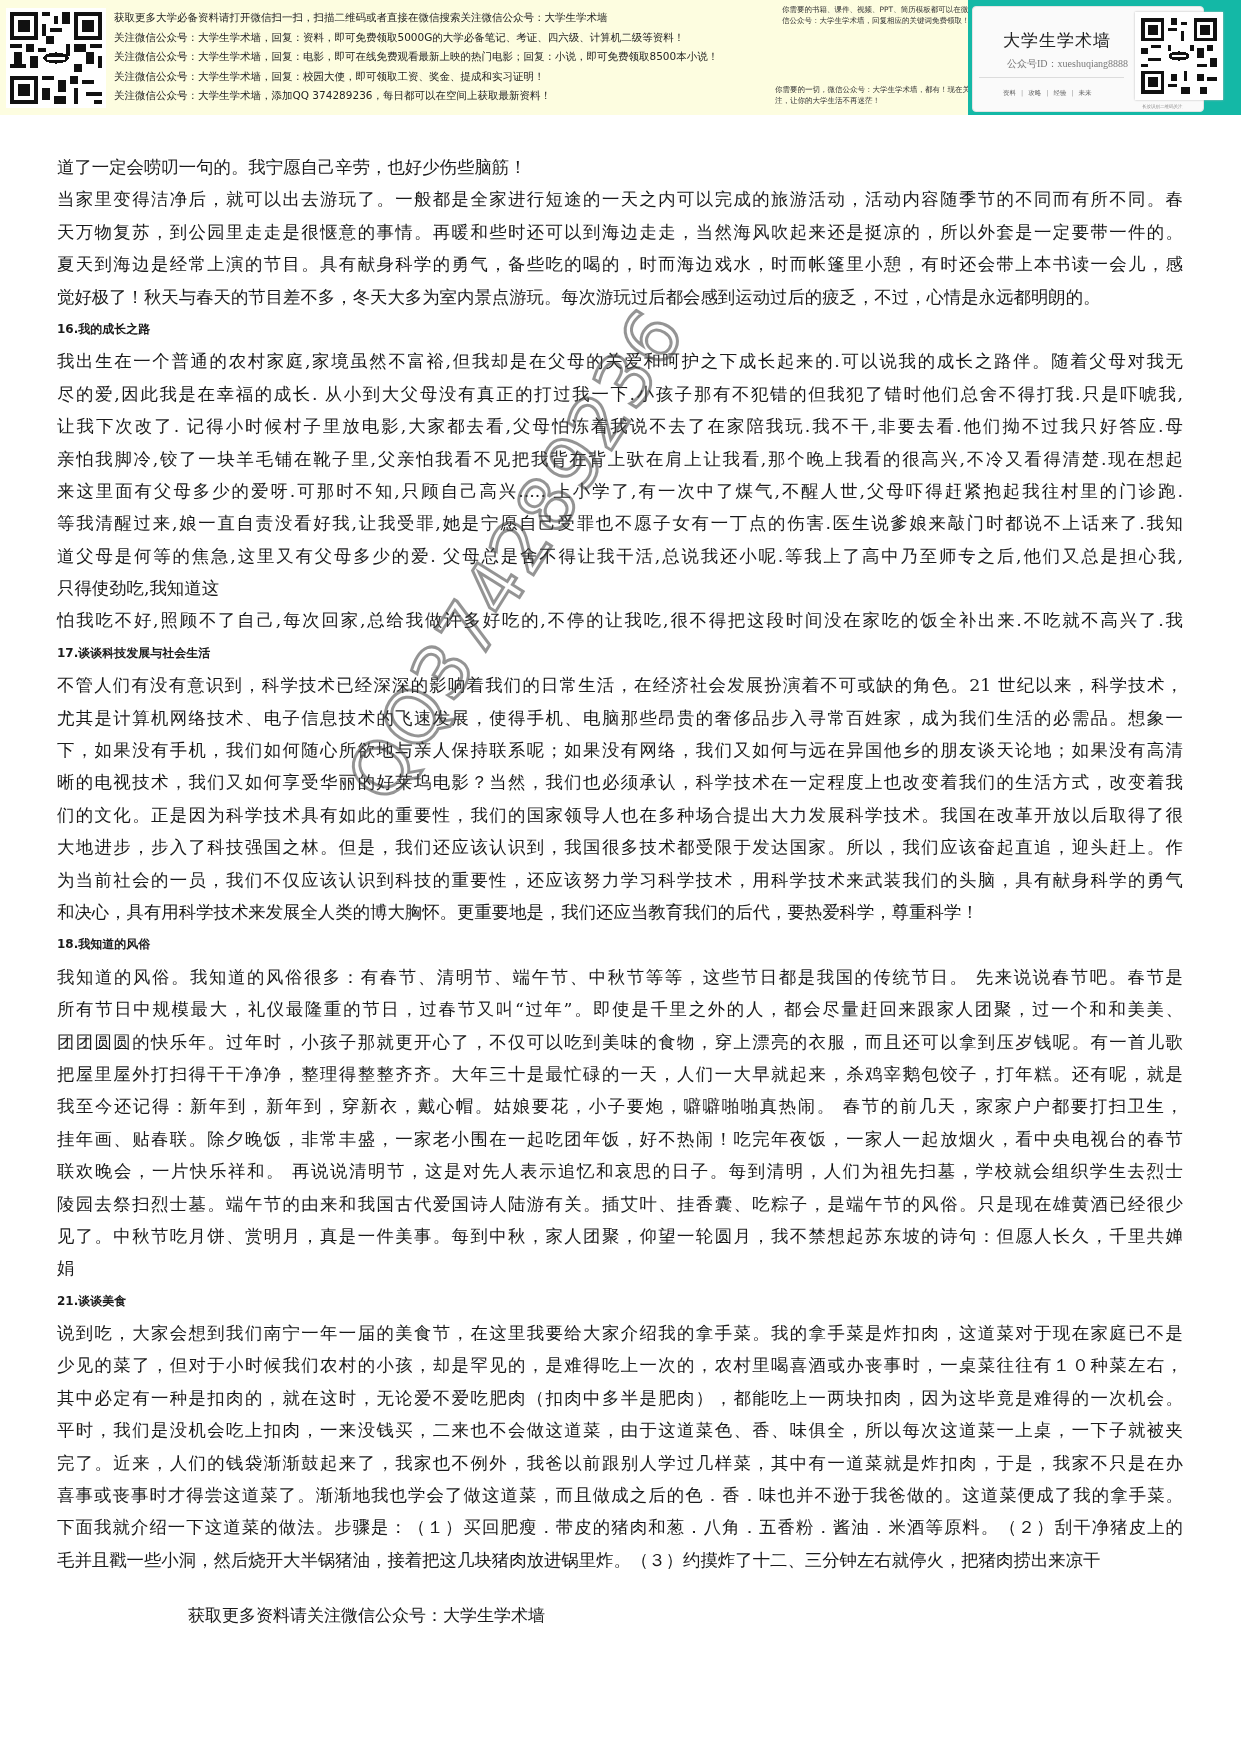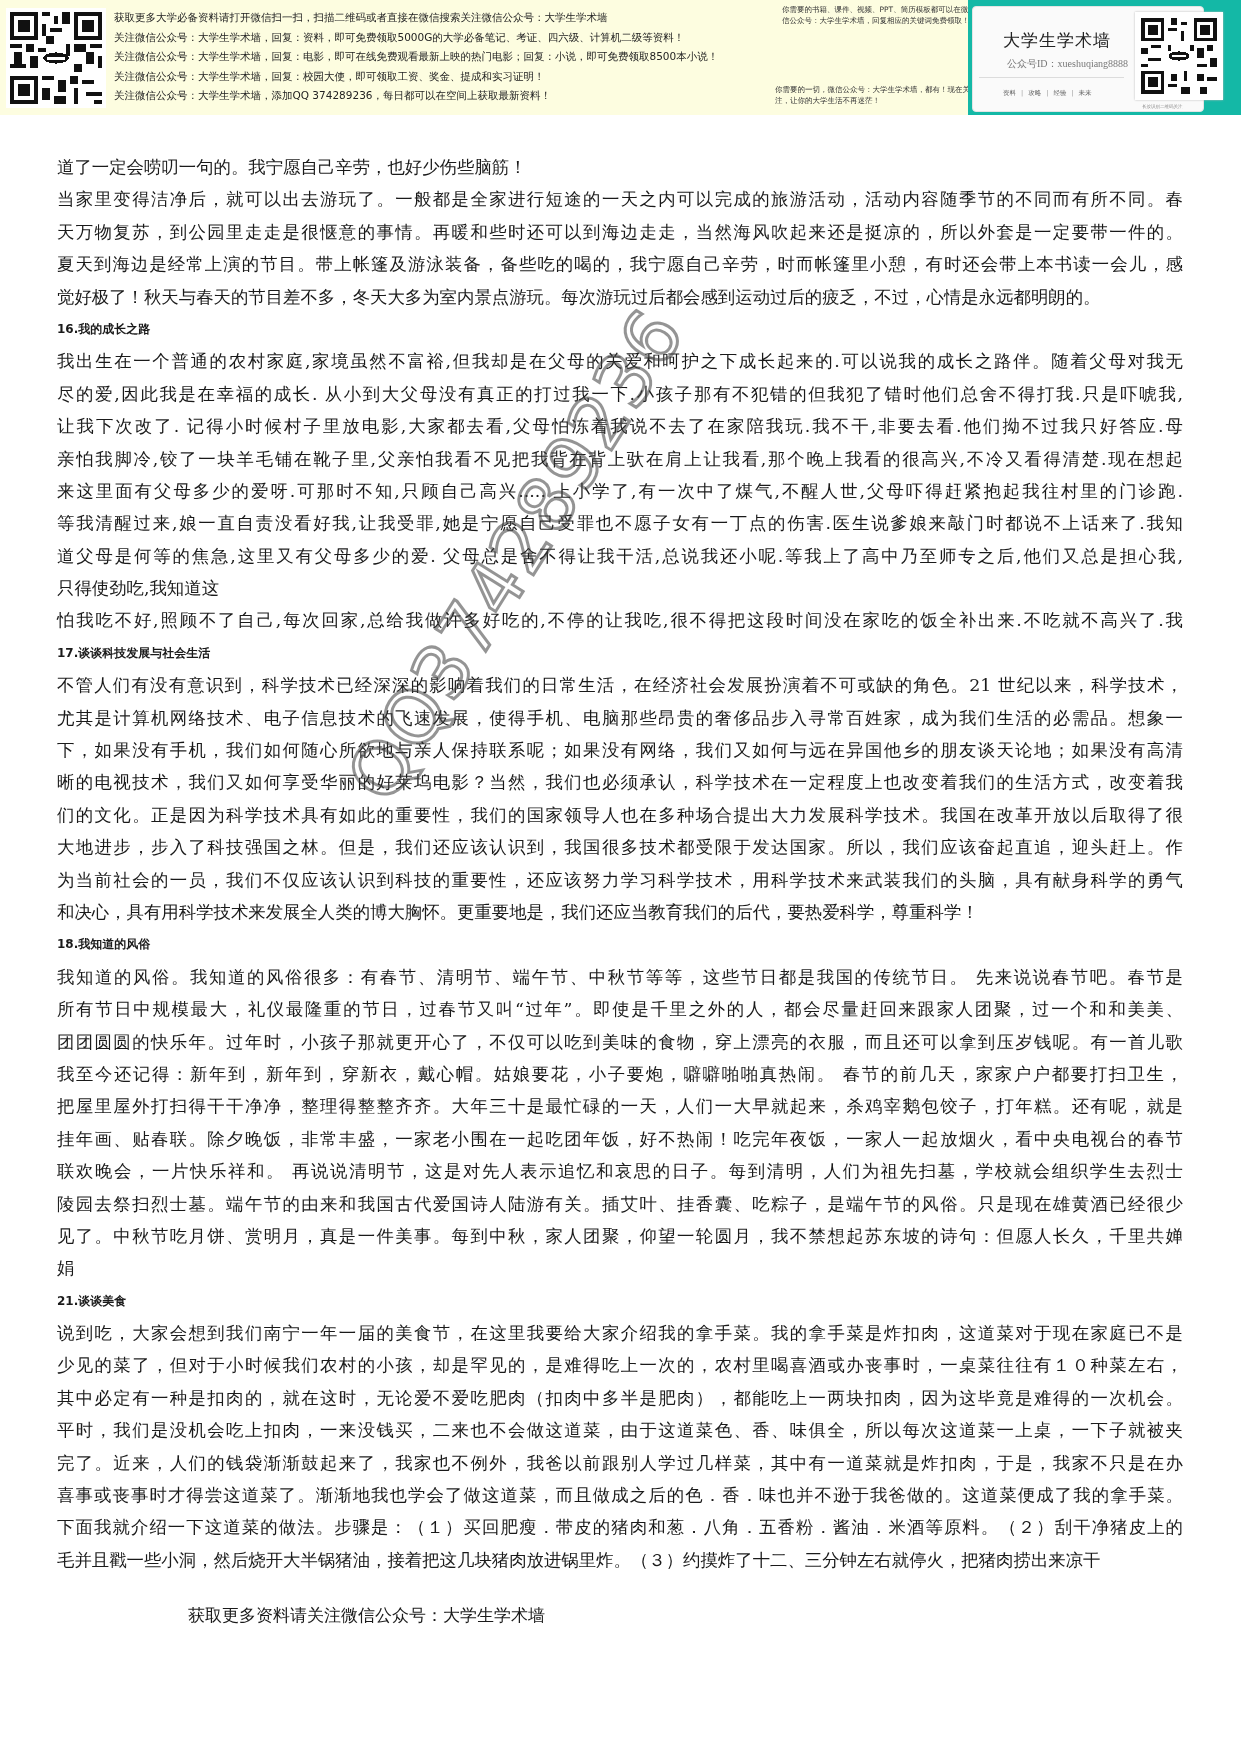--- a/index.html
+++ b/index.html
@@ -168,21 +168,21 @@
   <div class="qr-caption">长按识别二维码关注</div>
 </div>
 
 <div class="content" id="content">
     <div class="para">
       <span class="para-line last">道了一定会唠叨一句的。我宁愿自己辛劳，也好少伤些脑筋！</span>
     </div>
     <div class="para">
       <span class="para-line">当家里变得洁净后，就可以出去游玩了。一般都是全家进行短途的一天之内可以完成的旅游活动，活动内容随季节的不同而有所不同。春</span>
       <span class="para-line">天万物复苏，到公园里走走是很惬意的事情。再暖和些时还可以到海边走走，当然海风吹起来还是挺凉的，所以外套是一定要带一件的。</span>
-      <span class="para-line">夏天到海边是经常上演的节目。带上帐篷及游泳装备，备些吃的喝的，我宁愿自己辛劳，时而帐篷里小憩，有时还会带上本书读一会儿，感</span>
+      <span class="para-line">夏天到海边是经常上演的节目。具有献身科学的勇气，备些吃的喝的，时而海边戏水，时而帐篷里小憩，有时还会带上本书读一会儿，感</span>
       <span class="para-line last">觉好极了！秋天与春天的节目差不多，冬天大多为室内景点游玩。每次游玩过后都会感到运动过后的疲乏，不过，心情是永远都明朗的。</span>
     </div>
     <div class="heading">16.我的成长之路</div>
     <div class="para">
       <span class="para-line">我出生在一个普通的农村家庭,家境虽然不富裕,但我却是在父母的关爱和呵护之下成长起来的.可以说我的成长之路伴。随着父母对我无</span>
       <span class="para-line">尽的爱,因此我是在幸福的成长.  从小到大父母没有真正的打过我一下.小孩子那有不犯错的但我犯了错时他们总舍不得打我.只是吓唬我,</span>
       <span class="para-line">让我下次改了.  记得小时候村子里放电影,大家都去看,父母怕冻着我说不去了在家陪我玩.我不干,非要去看.他们拗不过我只好答应.母</span>
       <span class="para-line">亲怕我脚冷,铰了一块羊毛铺在靴子里,父亲怕我看不见把我背在背上驮在肩上让我看,那个晚上我看的很高兴,不冷又看得清楚.现在想起</span>
       <span class="para-line">来这里面有父母多少的爱呀.可那时不知,只顾自己高兴.....  上小学了,有一次中了煤气,不醒人世,父母吓得赶紧抱起我往村里的门诊跑.</span>
       <span class="para-line">等我清醒过来,娘一直自责没看好我,让我受罪,她是宁愿自己受罪也不愿子女有一丁点的伤害.医生说爹娘来敲门时都说不上话来了.我知</span>
@@ -199,22 +199,22 @@
       <span class="para-line">们的文化。正是因为科学技术具有如此的重要性，我们的国家领导人也在多种场合提出大力发展科学技术。我国在改革开放以后取得了很</span>
       <span class="para-line">大地进步，步入了科技强国之林。但是，我们还应该认识到，我国很多技术都受限于发达国家。所以，我们应该奋起直追，迎头赶上。作</span>
       <span class="para-line">为当前社会的一员，我们不仅应该认识到科技的重要性，还应该努力学习科学技术，用科学技术来武装我们的头脑，具有献身科学的勇气</span>
       <span class="para-line last">和决心，具有用科学技术来发展全人类的博大胸怀。更重要地是，我们还应当教育我们的后代，要热爱科学，尊重科学！</span>
     </div>
     <div class="heading">18.我知道的风俗</div>
     <div class="para">
       <span class="para-line">我知道的风俗。我知道的风俗很多：有春节、清明节、端午节、中秋节等等，这些节日都是我国的传统节日。  先来说说春节吧。春节是</span>
       <span class="para-line">所有节日中规模最大，礼仪最隆重的节日，过春节又叫“过年”。即使是千里之外的人，都会尽量赶回来跟家人团聚，过一个和和美美、</span>
       <span class="para-line">团团圆圆的快乐年。过年时，小孩子那就更开心了，不仅可以吃到美味的食物，穿上漂亮的衣服，而且还可以拿到压岁钱呢。有一首儿歌</span>
+      <span class="para-line">把屋里屋外打扫得干干净净，整理得整整齐齐。大年三十是最忙碌的一天，人们一大早就起来，杀鸡宰鹅包饺子，打年糕。还有呢，就是</span>
       <span class="para-line">我至今还记得：新年到，新年到，穿新衣，戴心帽。姑娘要花，小子要炮，噼噼啪啪真热闹。  春节的前几天，家家户户都要打扫卫生，</span>
-      <span class="para-line">把屋里屋外打扫得干干净净，整理得整整齐齐。大年三十是最忙碌的一天，人们一大早就起来，杀鸡宰鹅包饺子，打年糕。还有呢，就是</span>
       <span class="para-line">挂年画、贴春联。除夕晚饭，非常丰盛，一家老小围在一起吃团年饭，好不热闹！吃完年夜饭，一家人一起放烟火，看中央电视台的春节</span>
       <span class="para-line">联欢晚会，一片快乐祥和。  再说说清明节，这是对先人表示追忆和哀思的日子。每到清明，人们为祖先扫墓，学校就会组织学生去烈士</span>
       <span class="para-line">陵园去祭扫烈士墓。端午节的由来和我国古代爱国诗人陆游有关。插艾叶、挂香囊、吃粽子，是端午节的风俗。只是现在雄黄酒已经很少</span>
       <span class="para-line">见了。中秋节吃月饼、赏明月，真是一件美事。每到中秋，家人团聚，仰望一轮圆月，我不禁想起苏东坡的诗句：但愿人长久，千里共婵</span>
       <span class="para-line last">娟</span>
     </div>
     <div class="heading">21.谈谈美食</div>
     <div class="para">
       <span class="para-line">说到吃，大家会想到我们南宁一年一届的美食节，在这里我要给大家介绍我的拿手菜。我的拿手菜是炸扣肉，这道菜对于现在家庭已不是</span>
       <span class="para-line">少见的菜了，但对于小时候我们农村的小孩，却是罕见的，是难得吃上一次的，农村里喝喜酒或办丧事时，一桌菜往往有１０种菜左右，</span>

